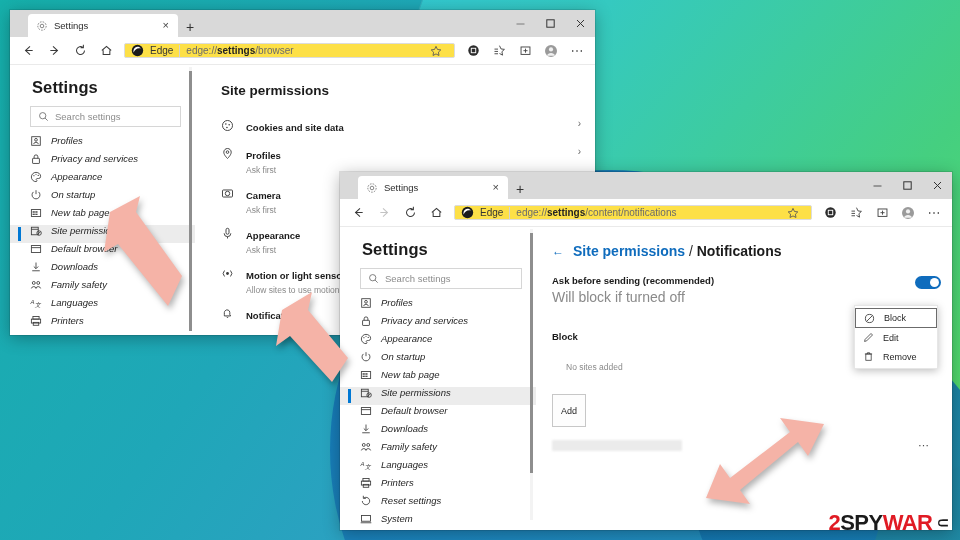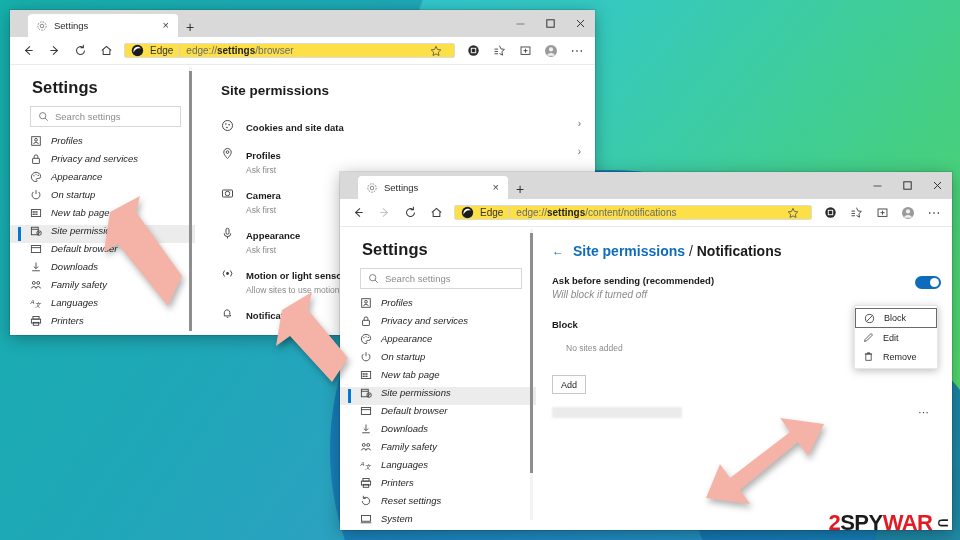--- a/index.html
+++ b/index.html
@@ -149,37 +149,37 @@
     display: flex; align-items: center; gap: 9px; margin-bottom: 16px;
   }
   .bc-back { color: #0f6cbd; font-size: 12px; line-height: 1; cursor: pointer; }
   .bc-text { font-size: 14px; font-weight: bold; color: #1b1b1b; }
   .bc-text .bc-link { color: #0f6cbd; cursor: pointer; }
   .bc-text .bc-slash { color: #2b2b2b; font-weight: normal; }
 
   .setting-row { display: flex; align-items: flex-start; padding-right: 11px; margin-bottom: 3px; }
   .setting-text { flex: 1; min-width: 0; }
   .setting-title { font-size: 9.5px; font-weight: bold; color: #1a1a1a; }
-  .setting-sub { font-size: 10px; color: #8a8a8a; margin-top: 3px; font-style: italic; }
+  .setting-sub { font-size: 14px; color: #8a8a8a; margin-top: 3px; }
   .toggle {
     width: 26px; height: 13px; border-radius: 7px; background: #0f6cbd;
     position: relative; flex: none; margin-top: 1px; cursor: pointer;
   }
   .toggle .knob {
     position: absolute; right: 2px; top: 2px; width: 9px; height: 9px;
     border-radius: 50%; background: #fff;
   }
 
   .group-head {
     display: flex; align-items: center; padding-right: 22px;
     margin-top: 15px;
   }
   .group-label { flex: 1; font-size: 9.5px; font-weight: bold; color: #1a1a1a; }
   .add-btn {
-    width: 34px; height: 19px; border: 1px solid #c7c7c7; background: #fdfdfd;
+    width: 34px; height: 33px; border: 1px solid #c7c7c7; background: #fdfdfd;
     font-size: 9px; color: #1f1f1f; display: flex; align-items: center; justify-content: center;
     cursor: pointer; flex: none;
   }
   .empty-note { font-size: 8.5px; color: #8a8a8a; padding-left: 14px; margin-top: 9px; }
   .site-row { display: flex; align-items: center; margin-top: 12px; padding-right: 22px; }
   .site-redacted {
     width: 130px; height: 11px; background: #ebebeb; border-radius: 1px;
     filter: blur(1.2px); flex: none;
   }
   .site-dots { margin-left: auto; font-size: 11px; color: #4b4b4b; letter-spacing: 1px; cursor: pointer; }

